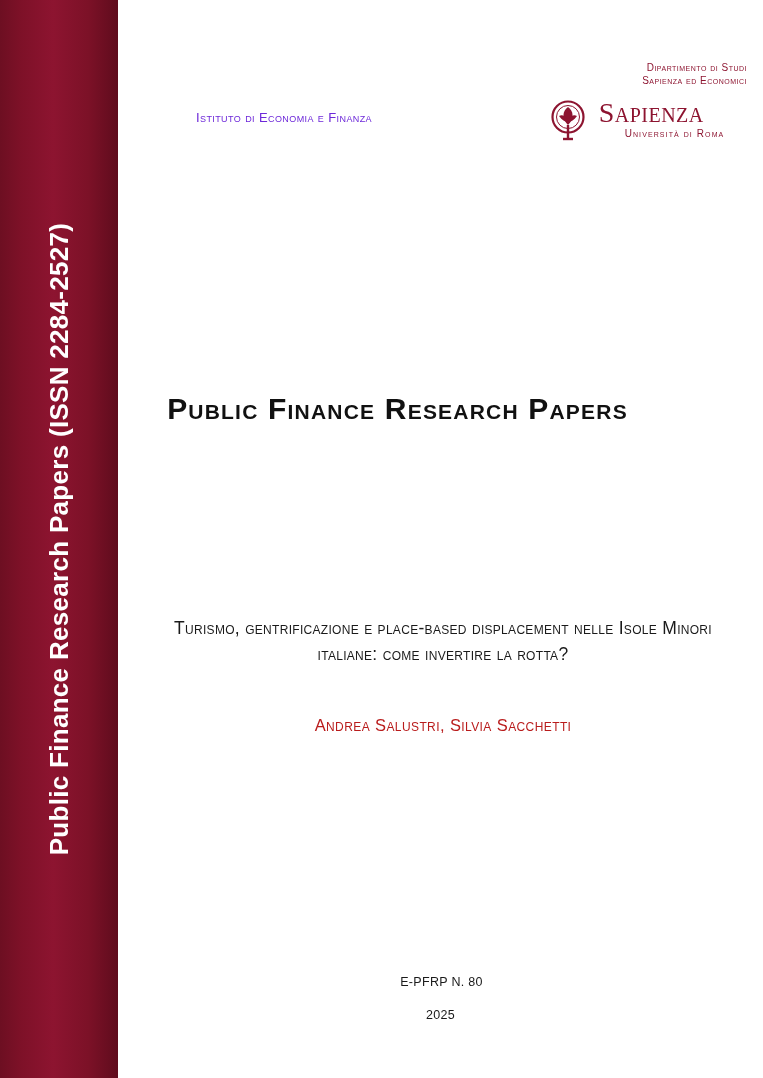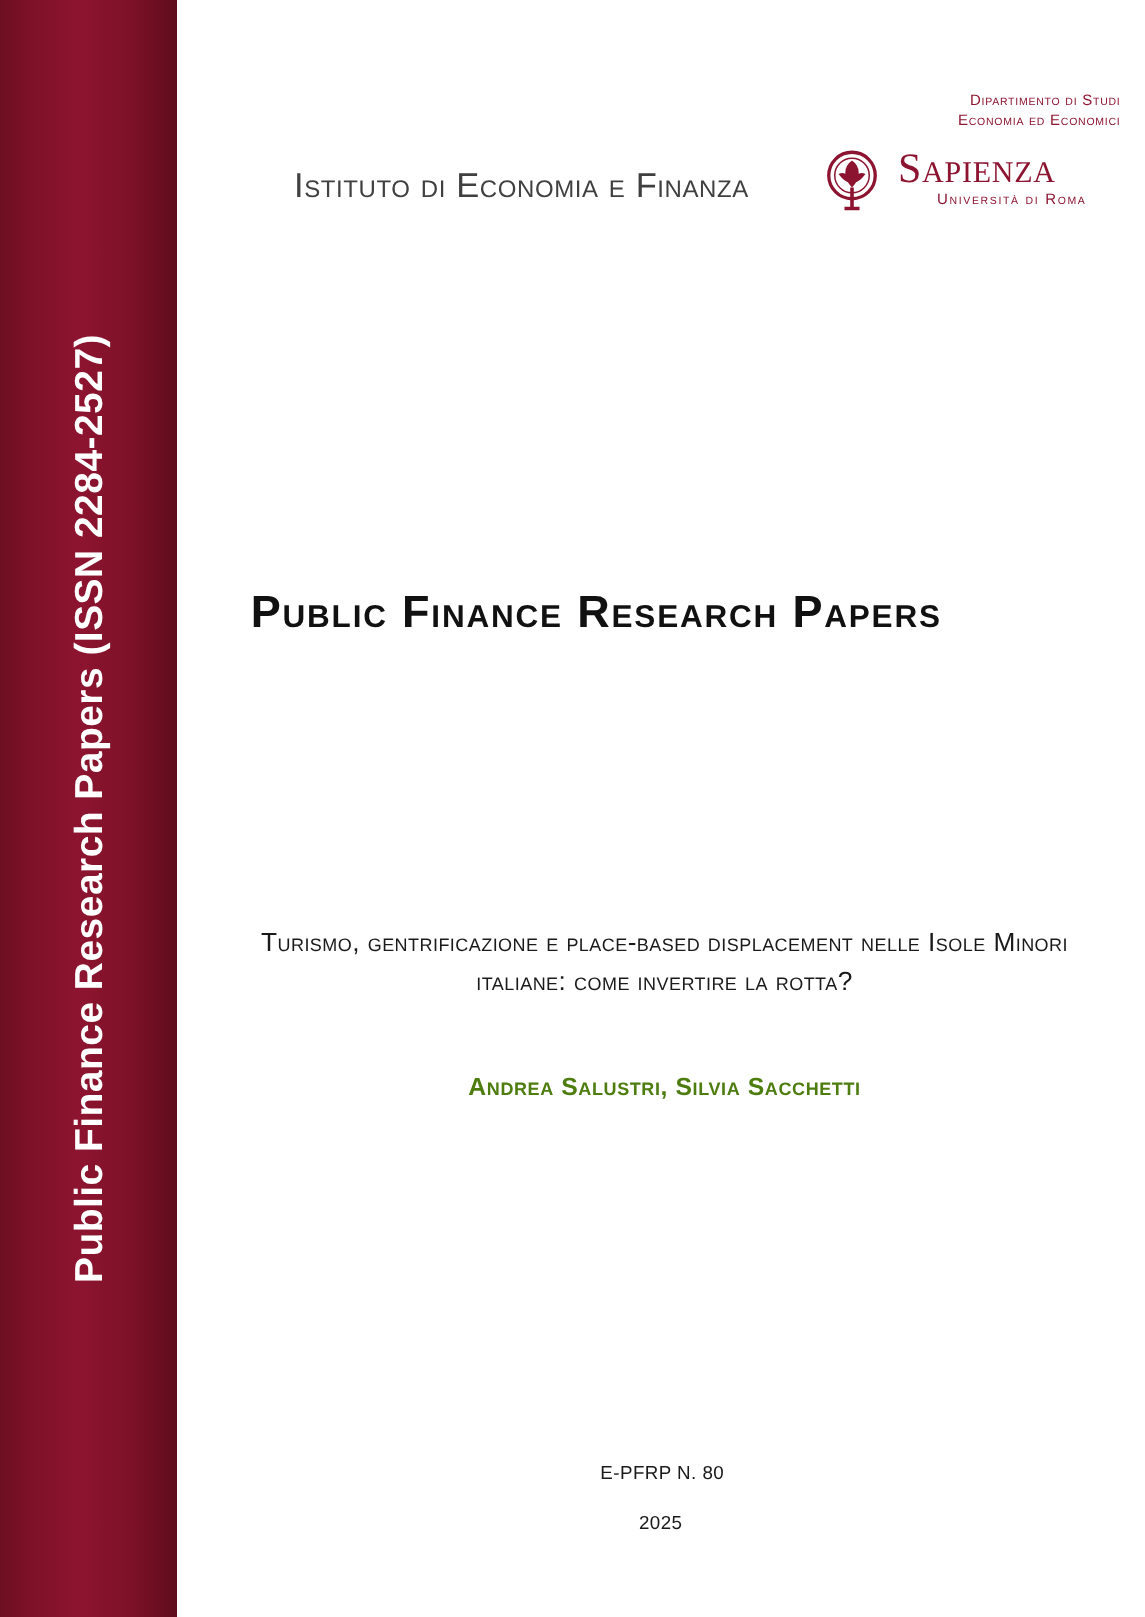--- a/index.html
+++ b/index.html
@@ -51,22 +51,22 @@
     left: 118px;
     top: 0;
     width: 645px;
     height: 1078px;
   }
 
   .institute {
     position: absolute;
     left: 78px;
     top: 110px;
-    font-size: 23px;
-    color: #404040;
+    font-size: 13px;
+    color: #6d28d9;
     font-variant: small-caps;
     letter-spacing: 0.4px;
     white-space: nowrap;
   }
 
   
   .logo-block {
     position: absolute;
     left: 405px;
     top: 62px;
@@ -140,24 +140,23 @@
     line-height: 1.5;
   }
 
   .authors {
     position: absolute;
     left: 25px;
     top: 716px;
     width: 600px;
     text-align: center;
     font-size: 16.5px;
-    color: #4d7c0f;
+    color: #b91c1c;
     font-variant: small-caps;
     letter-spacing: 0.4px;
-    font-weight: bold;
   }
 
   .issue {
     position: absolute;
     left: 1px;
     top: 975px;
     width: 645px;
     text-align: center;
     font-size: 12.5px;
     color: #1a1a1a;
@@ -182,21 +181,21 @@
   <div class="spine">
     <div class="spine-text">Public Finance Research Papers (ISSN 2284-2527)</div>
   </div>
 
   <div class="content">
 
     <div class="institute">Istituto di Economia e Finanza</div>
 
     <div class="logo-block">
       <div class="dept-line">Dipartimento di Studi</div>
-      <div class="dept-line">Economia ed Economici</div>
+      <div class="dept-line">Sapienza ed Economici</div>
       <div class="logo-row">
         <span class="crest">
           <svg viewBox="0 0 44 48" width="44" height="48" xmlns="http://www.w3.org/2000/svg">
             <circle cx="22" cy="22" r="15.5" fill="none" stroke="#8d1430" stroke-width="2.2"></circle>
             <circle cx="22" cy="22" r="11.5" fill="none" stroke="#8d1430" stroke-width="1"></circle>
             <path d="M22 12 C16 16 16 24 22 30 C28 24 28 16 22 12 Z" fill="#8d1430"></path>
             <path d="M13 21 C17 19 19 22 22 24 C25 22 27 19 31 21 C28 25 25 27 22 27 C19 27 16 25 13 21 Z" fill="#8d1430"></path>
             <path d="M22 30 L22 44" stroke="#8d1430" stroke-width="2.4"></path>
             <path d="M17 44 L27 44" stroke="#8d1430" stroke-width="2.4"></path>
           </svg>

